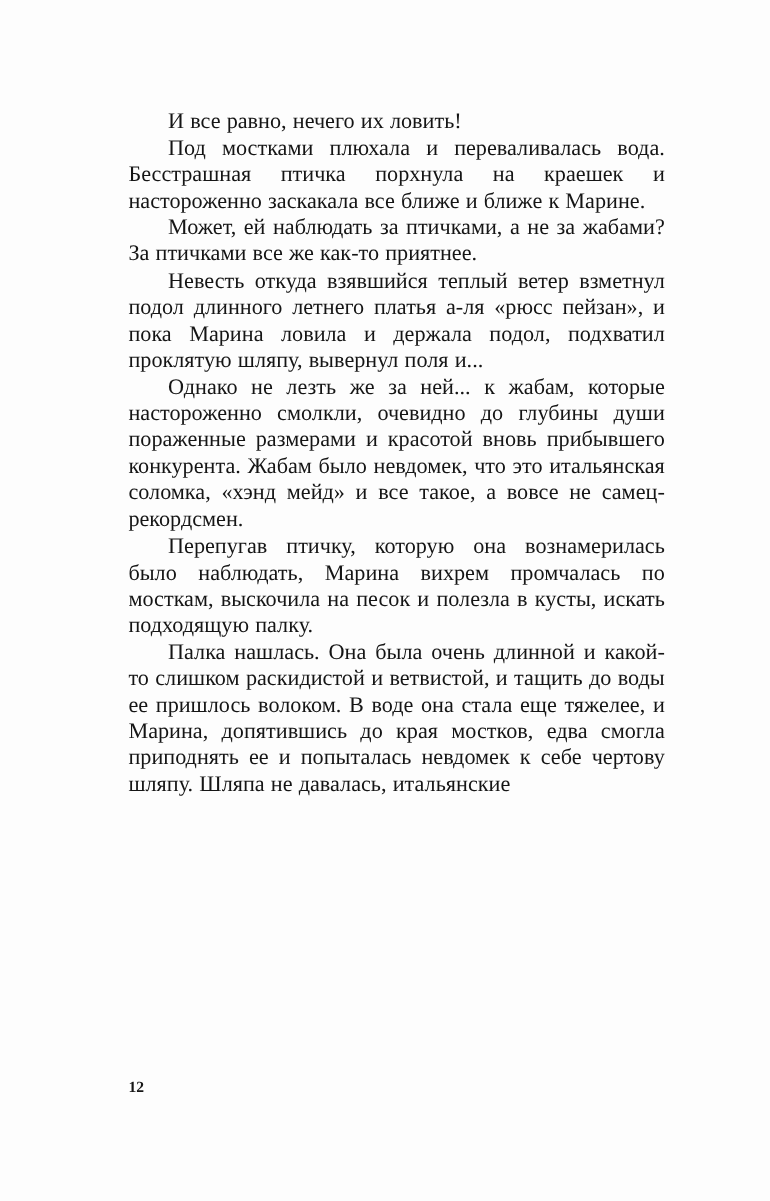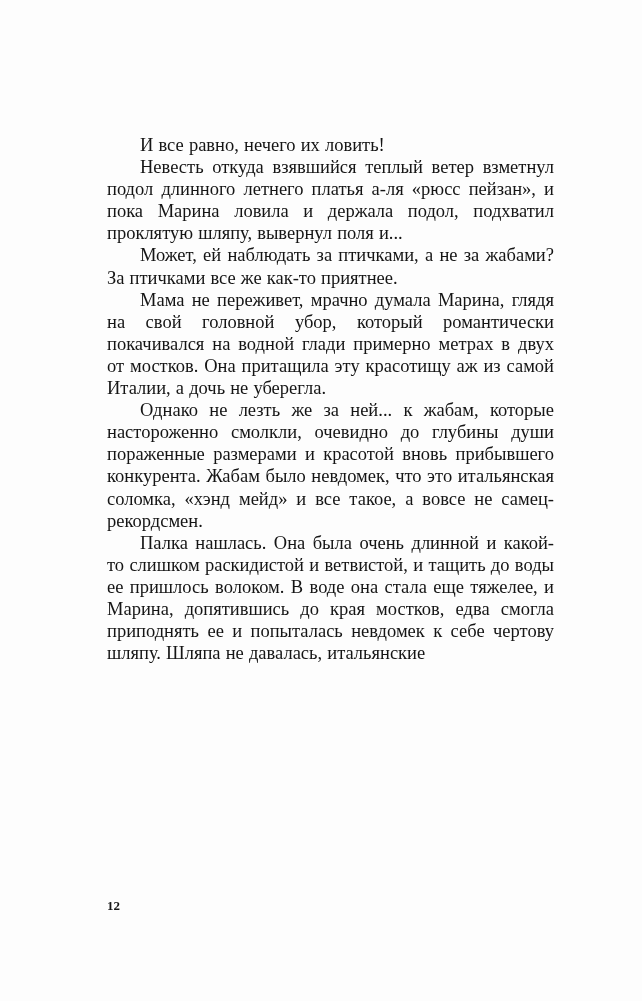--- a/index.html
+++ b/index.html
@@ -23,21 +23,20 @@
     left: 107px;
     width: 447px;
     font-family: "Liberation Serif", "DejaVu Serif", serif;
     font-size: 18.5px;
     line-height: 22.1px;
     color: #151515;
     text-align: justify;
     hyphens: auto;
     -webkit-hyphens: auto;
     word-spacing: 0.5px;
-    margin-top: 43px;
   }
   .para {
     margin: 0;
     padding: 0;
     text-indent: 33px;
   }
   .page-number {
     position: absolute;
     left: 107px;
     top: 898px;
@@ -46,20 +45,21 @@
     font-weight: bold;
     color: #151515;
   }
 </style>
 </head>
 <body>
 
 <div class="page">
   <main class="text-block" lang="ru">
       <p class="para">И все равно, нечего их ловить!</p>
+      <p class="para">Под мостками плюхала и переваливалась вода. Бесстрашная птичка порхнула на краешек и настороженно заскакала все ближе и ближе к Марине.</p>
+      <p class="para">Может, ей наблюдать за птичками, а не за жабами? За птичками все же как-то приятнее.</p>
       <p class="para">Невесть откуда взявшийся теплый ветер взметнул подол длинного летнего платья а-ля «рюсс пейзан», и пока Марина ловила и держала подол, подхватил проклятую шляпу, вывернул поля и...</p>
-      <p class="para">Может, ей наблюдать за птичками, а не за жабами? За птичками все же как-то приятнее.</p>
-      <p class="para">Мама не переживет, мрачно думала Марина, глядя на свой головной убор, который романтически покачивался на водной глади примерно метрах в двух от мостков. Она притащила эту красотищу аж из самой Италии, а дочь не уберегла.</p>
       <p class="para">Однако не лезть же за ней... к жабам, которые настороженно смолкли, очевидно до глубины души пораженные размерами и красотой вновь прибывшего конкурента. Жабам было невдомек, что это итальянская соломка, «хэнд мейд» и все такое, а вовсе не самец-рекордсмен.</p>
+      <p class="para">Перепугав птичку, которую она вознамерилась было наблюдать, Марина вихрем промчалась по мосткам, выскочила на песок и полезла в кусты, искать подходящую палку.</p>
       <p class="para">Палка нашлась. Она была очень длинной и какой-то слишком раскидистой и ветвистой, и тащить до воды ее пришлось волоком. В воде она стала еще тяжелее, и Марина, допятившись до края мостков, едва смогла приподнять ее и попыталась невдомек к себе чертову шляпу. Шляпа не давалась, итальянские</p>
     </main>
   <div class="page-number">12</div>
 </div>
 
 </body></html>

